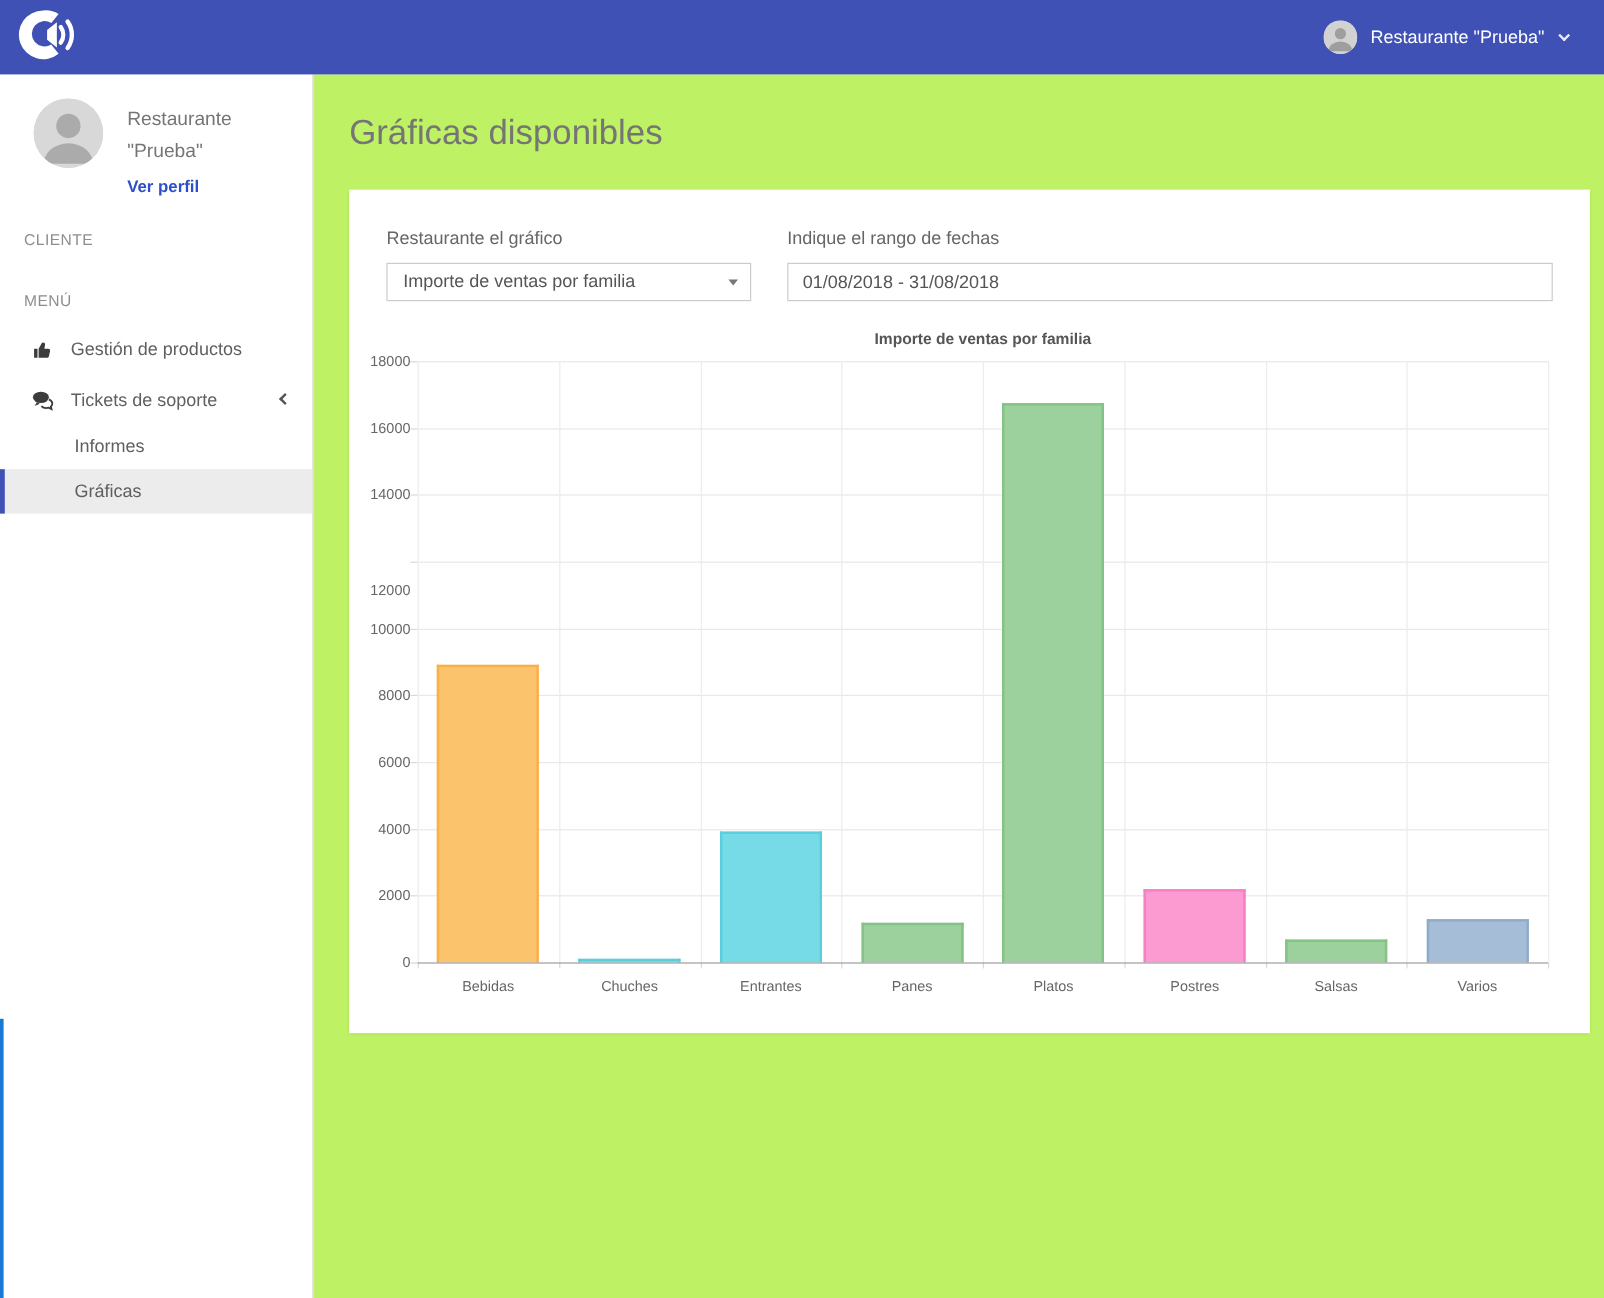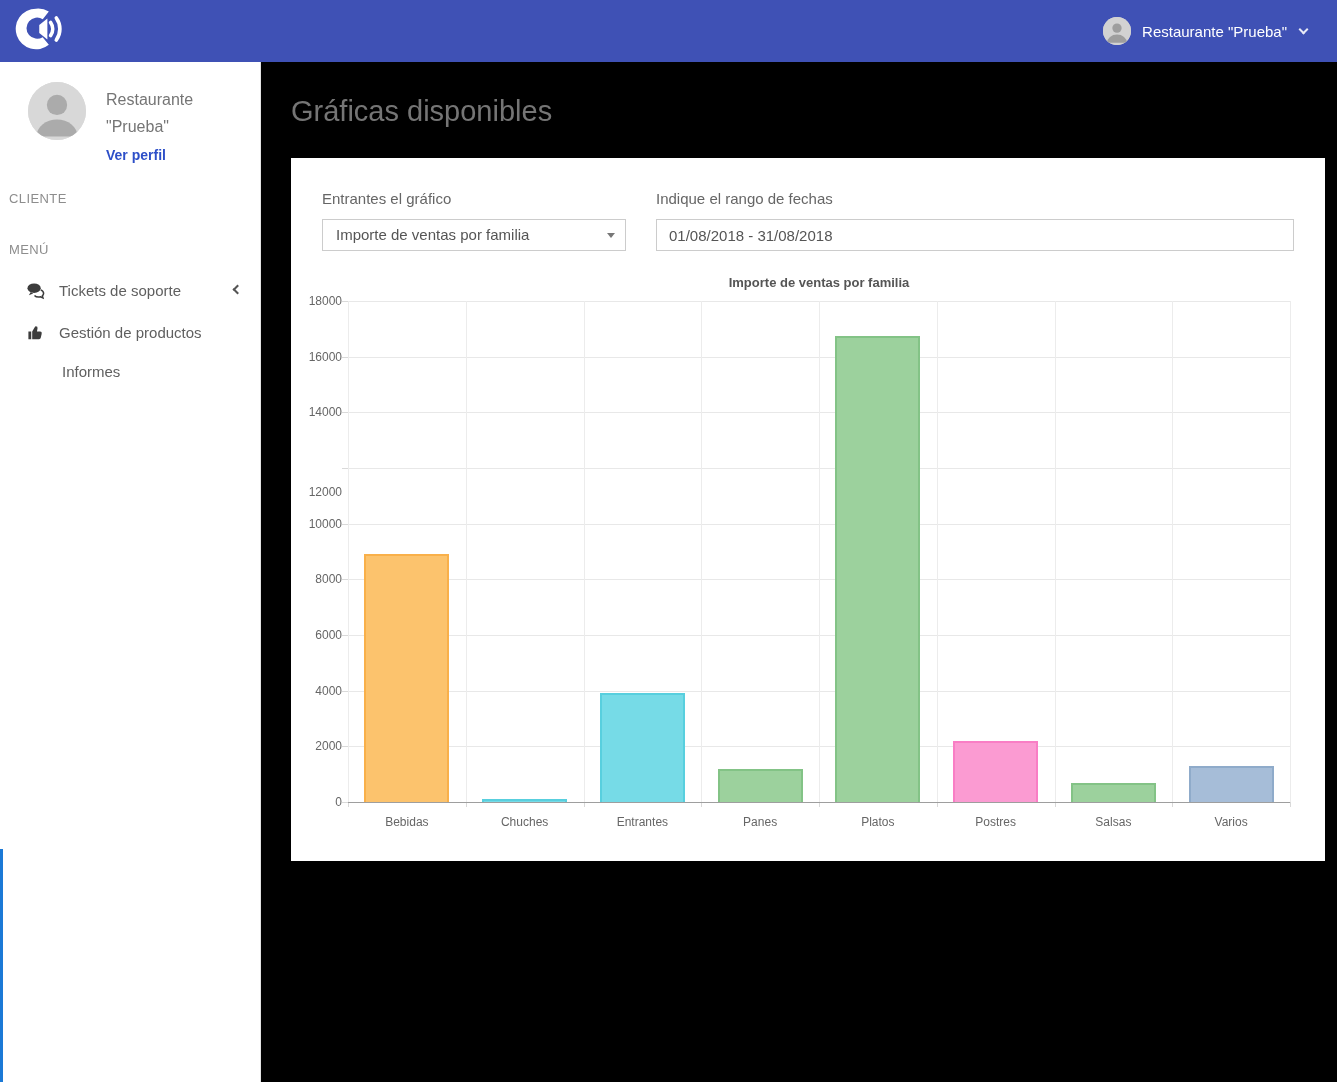--- a/index.html
+++ b/index.html
@@ -21,35 +21,35 @@
     transform:rotate(45deg);margin-top:-4px;margin-left:2px}
   
   .sidebar{position:absolute;top:62px;left:0;bottom:0;width:261px;background:#fff;
     border-right:1px solid #e3e3e3;z-index:5}
   .side-strip{position:absolute;left:0;top:787px;bottom:0;width:3px;background:var(--strip)}
   .profile{display:flex;padding:20px 10px 0 28px}
   .avatar-lg{width:58px;height:58px;border-radius:50%;overflow:hidden;background:#d8d8d8;flex:0 0 auto}
   .profile-text{margin-left:20px;padding-top:4px}
   .profile-name{color:#757575;font-size:16px;line-height:27px}
   .profile-link{color:var(--profile-link);font-weight:bold;font-size:14px;margin-top:7px;display:inline-block;cursor:pointer;text-decoration:none}
-  .section-label{color:#8d8d8d;font-size:13px;padding-left:9px;letter-spacing:.4px}
+  .section-label{color:#8d8d8d;font-size:13px;padding-left:20px;letter-spacing:.4px}
   .lbl-cliente{margin-top:27px}
   .lbl-menu{margin-top:36px}
   .menu{margin-top:12px}
   .menu-item{position:relative;display:flex;align-items:center;height:42px;padding-left:26px;
     color:#5f5f5f;font-size:15px;cursor:pointer}
   .menu-item .mi-icon{width:20px;height:19px;margin-right:13px;color:#3c3c3c;flex:0 0 auto}
   .menu-item.active{background:#ececec;border-left:4px solid var(--accent);padding-left:22px}
   .chev-left{position:absolute;right:19px;top:50%;width:7px;height:7px;margin-top:-4px;
     border-left:2px solid #555;border-bottom:2px solid #555;transform:rotate(45deg)}
   .submenu-item{position:relative;display:flex;align-items:center;height:37px;padding-left:62px;
     color:#5f5f5f;font-size:15px;cursor:pointer}
   .submenu-item.active{background:#ececec;border-left:4px solid var(--accent);padding-left:58px}
   
-  .main{position:absolute;top:62px;left:261px;right:0;bottom:0;background:#000000;
+  .main{position:absolute;top:62px;left:261px;right:0;bottom:0;background:#bef264;
     padding:33px 12px 0 30px;overflow:hidden}
   .page-title{margin:0 0 30px;font-size:29px;font-weight:400;color:#757575}
   .card{background:#fff;box-shadow:0 1px 3px rgba(0,0,0,.13)}
   .card-installation{padding:33px 31px 55px;margin-bottom:30px}
   .field-label{color:#666;font-size:15px}
   .field-label .inline-link{color:var(--link);cursor:pointer}
   .select{position:relative;width:304px;height:32px;border:1px solid #ccc;background:#fff;
     margin-top:12px;line-height:30px;padding:0 26px 0 13px;color:#555;font-size:15px;cursor:pointer;
     white-space:nowrap;overflow:hidden}
   .select .caret{position:absolute;right:10px;top:13px;width:0;height:0;
@@ -122,52 +122,55 @@
     </div>
   </div>
 
   <div class="section-label lbl-cliente">CLIENTE</div>
   <div class="section-label lbl-menu">MENÚ</div>
 
   <nav class="menu">
     <div class="menu-item">
       <span class="mi-icon">
         <svg viewBox="0 0 20 20" width="20" height="19" fill="currentColor">
+            <path d="M2 9h3v8H2zM6 17h7.2c.9 0 1.6-.6 1.8-1.4l1-4.4A1.8 1.8 0 0 0 14.2 9H11l.6-3.2A1.9 1.9 0 0 0 9.8 3.5c-.4 0-.8.2-1 .6L6 9z"></path>
+          </svg>
+      </span>
+      <span>Gestión de productos</span>
+    </div>
+    <div class="menu-item">
+      <span class="mi-icon">
+        <svg viewBox="0 0 20 20" width="20" height="19" fill="currentColor">
             <ellipse cx="8" cy="7.5" rx="7" ry="5"></ellipse>
             <path d="M4.5 11.5L2.5 15l4.5-1.8z"></path>
             <path d="M15 9.3c1.8.8 3 2.1 3 3.7 0 1-.5 1.9-1.3 2.6l.6 2.2-2.6-1.2c-.6.2-1.3.3-2 .3-1.8 0-3.4-.7-4.3-1.7" fill="none" stroke="currentColor" stroke-width="1.6"></path>
           </svg>
       </span>
       <span>Tickets de soporte</span>
       <span class="chev-left"></span>
     </div>
-    <div class="menu-item">
-      <span class="mi-icon">
-        <svg viewBox="0 0 20 20" width="20" height="19" fill="currentColor">
-            <path d="M2 9h3v8H2zM6 17h7.2c.9 0 1.6-.6 1.8-1.4l1-4.4A1.8 1.8 0 0 0 14.2 9H11l.6-3.2A1.9 1.9 0 0 0 9.8 3.5c-.4 0-.8.2-1 .6L6 9z"></path>
-          </svg>
-      </span>
-      <span>Gestión de productos</span>
-    </div>
     <div class="submenu-item">
       <span>Informes</span>
+    </div>
+    <div class="submenu-item active">
+      <span>Gráficas</span>
     </div>
   </nav>
 
   <div class="side-strip"></div>
 </aside>
 
 <main class="main">
   <h1 class="page-title">Gráficas disponibles</h1>
 
 
   <section class="card card-chart">
     <div class="controls">
       <div class="ctrl-left">
-        <div class="field-label">Entrantes el gráfico</div>
+        <div class="field-label">Restaurante el gráfico</div>
         <div class="select">
           <span>Importe de ventas por familia</span>
           <span class="caret"></span>
         </div>
       </div>
       <div class="ctrl-right">
         <div class="field-label">Indique el rango de fechas</div>
         <input class="date-input" type="text" value="01/08/2018 - 31/08/2018" style="">
       </div>
     </div>

